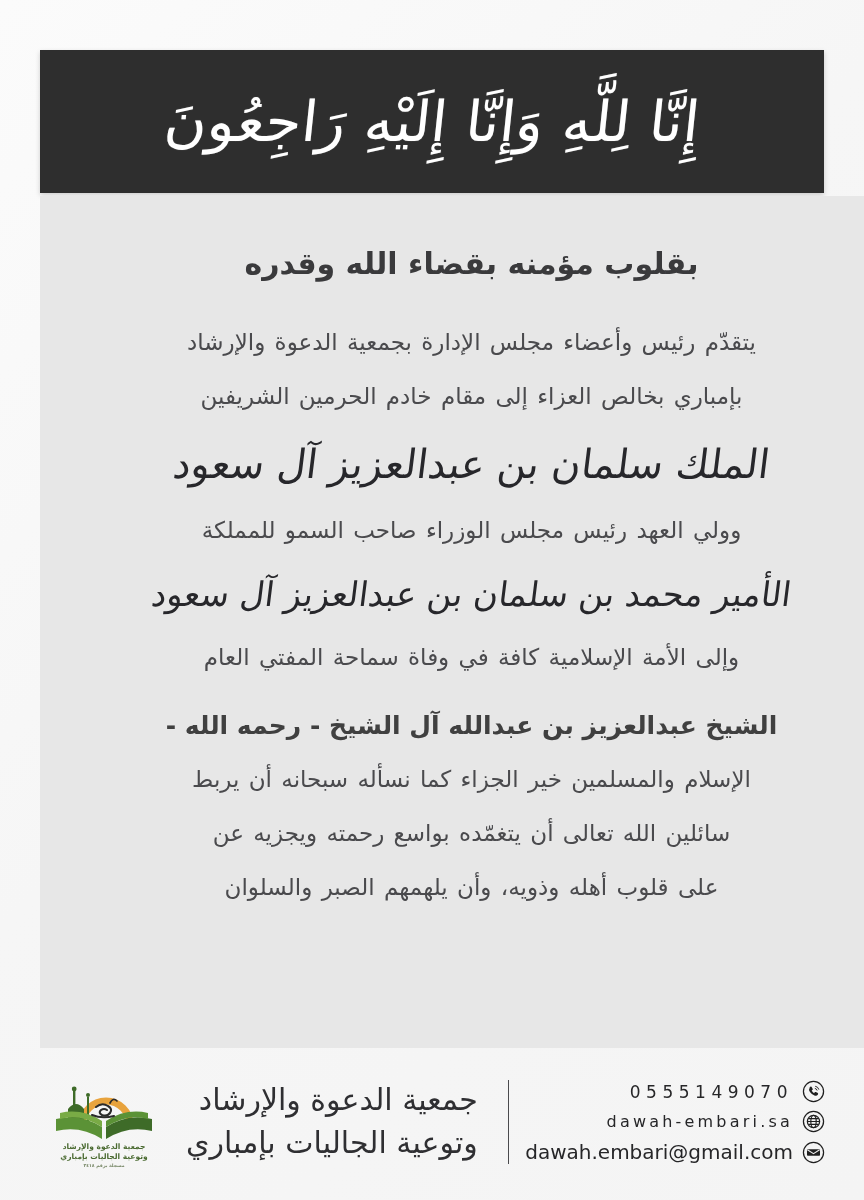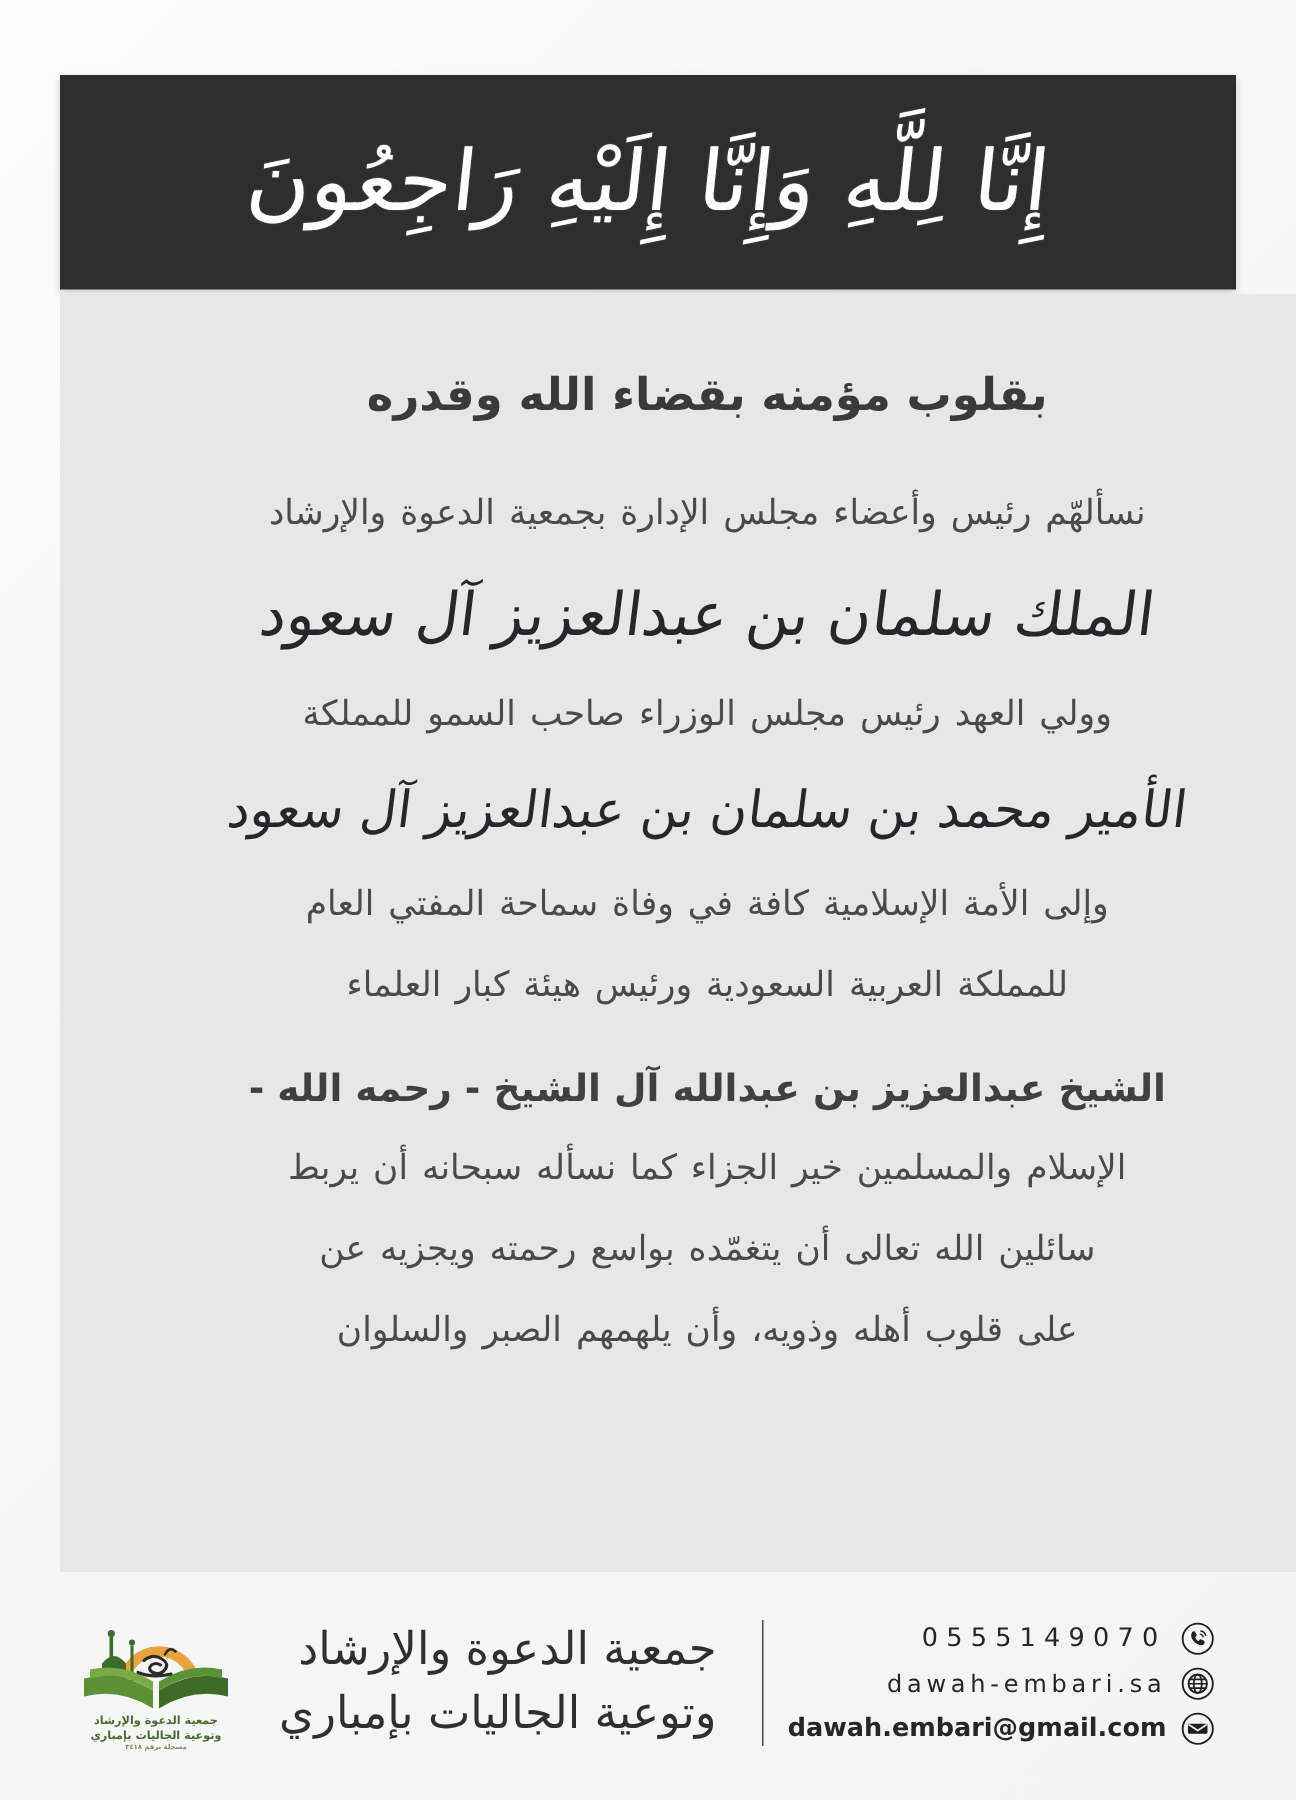--- a/index.html
+++ b/index.html
@@ -192,45 +192,45 @@
     font-size: 17px;
     color: #262628;
     font-family: "DejaVu Sans", "Liberation Sans", sans-serif;
     white-space: nowrap;
     text-align: right;
     min-width: 236px;
     direction: ltr;
   }
   .contact-text.spaced { letter-spacing: 5.5px; font-size: 17px; }
   .contact-text.spaced2 { letter-spacing: 3.2px; font-size: 16px; }
-  .contact-text.email { letter-spacing: 0px; font-size: 17px; font-weight: bold; }
+  .contact-text.email { letter-spacing: 0px; font-size: 20px; font-weight: normal; }
 </style>
 </head>
 <body>
 
 <div class="poster">
 
   <div class="banner">
     <div class="banner-callig">إِنَّا لِلَّهِ وَإِنَّا إِلَيْهِ رَاجِعُونَ</div>
   </div>
 
   <div class="card">
 
     <div class="headline">بقلوب مؤمنه بقضاء الله وقدره</div>
 
-    <div class="para stretch">نسألهّم رئيس وأعضاء مجلس الإدارة بجمعية الدعوة والإرشاد</div>
+    <div class="para stretch">يتقدّم رئيس وأعضاء مجلس الإدارة بجمعية الدعوة والإرشاد</div>
+    <div class="para stretch">بإمباري بخالص العزاء إلى مقام خادم الحرمين الشريفين</div>
 
     <div class="callig-name">الملك سلمان بن عبدالعزيز آل سعود</div>
 
     <div class="para stretch">وولي العهد رئيس مجلس الوزراء صاحب السمو للمملكة</div>
 
     <div class="callig-name small">الأمير محمد بن سلمان بن عبدالعزيز آل سعود</div>
 
     <div class="para stretch">وإلى الأمة الإسلامية كافة في وفاة سماحة المفتي العام</div>
-    <div class="para stretch">للمملكة العربية السعودية ورئيس هيئة كبار العلماء</div>
 
     <div class="bold-line">الشيخ عبدالعزيز بن عبدالله آل الشيخ - رحمه الله -</div>
 
     <div class="para stretch">الإسلام والمسلمين خير الجزاء كما نسأله سبحانه أن يربط</div>
     <div class="para stretch">سائلين الله تعالى أن يتغمّده بواسع رحمته ويجزيه عن</div>
     <div class="para stretch">على قلوب أهله وذويه، وأن يلهمهم الصبر والسلوان</div>
 
   </div>
 
   <div class="footer">

